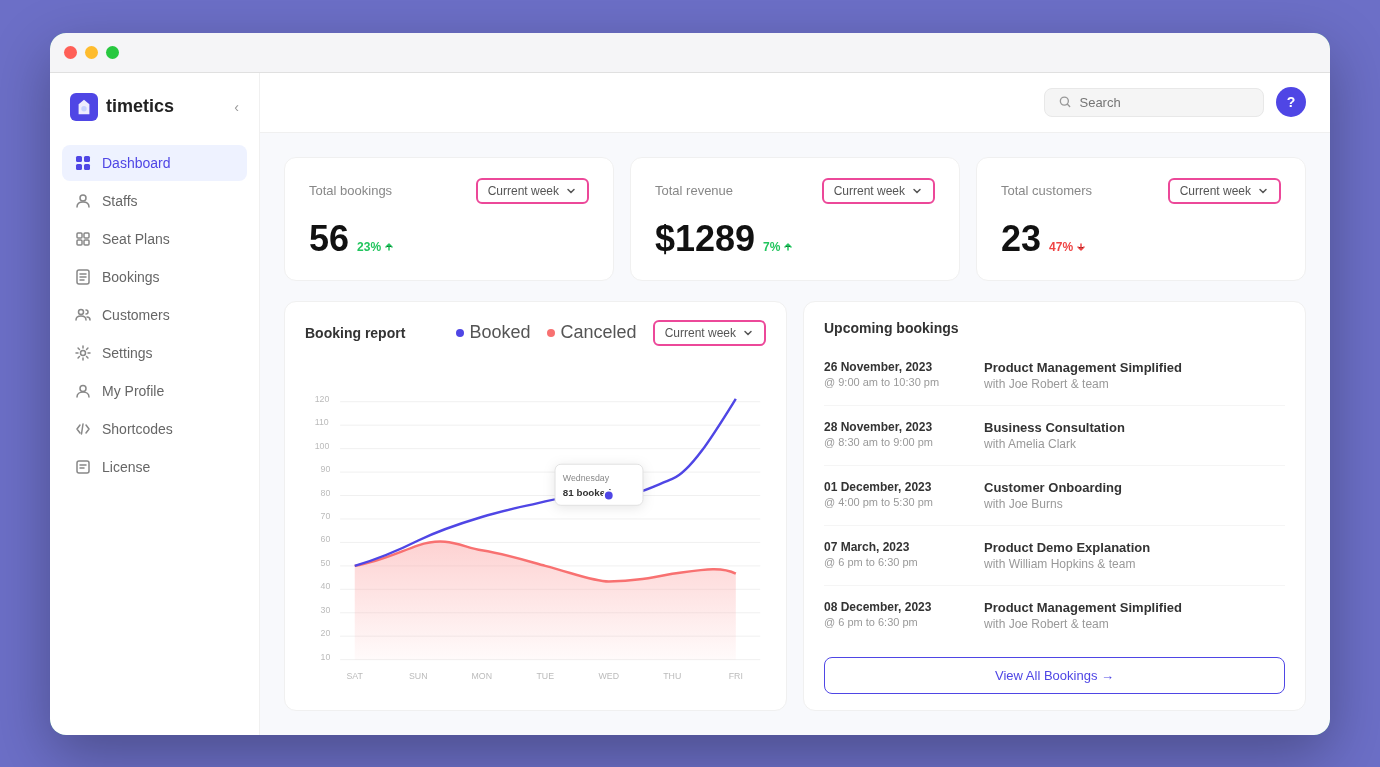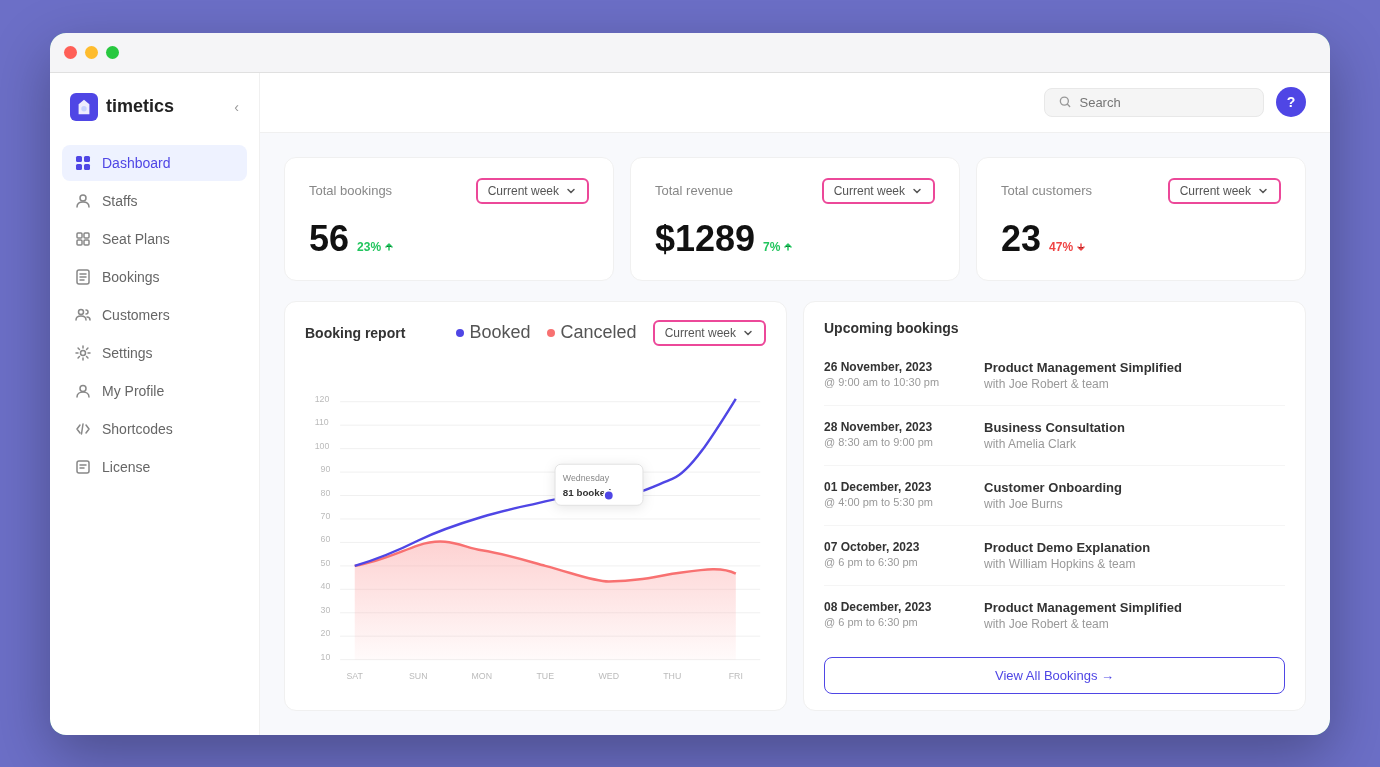--- a/index.html
+++ b/index.html
@@ -664,21 +664,21 @@
       <div class="booking-date-main">01 December, 2023</div>
       <div class="booking-date-time">@ 4:00 pm to 5:30 pm</div>
     </div>
     <div class="booking-info">
       <div class="booking-info-title">Customer Onboarding</div>
       <div class="booking-info-sub">with Joe Burns</div>
     </div>
   </div>
                 <div class="booking-item">
     <div class="booking-date">
-      <div class="booking-date-main">07 October, 2023</div>
+      <div class="booking-date-main">07 March, 2023</div>
       <div class="booking-date-time">@ 6 pm to 6:30 pm</div>
     </div>
     <div class="booking-info">
       <div class="booking-info-title">Product Demo Explanation</div>
       <div class="booking-info-sub">with William Hopkins &amp; team</div>
     </div>
   </div>
                 <div class="booking-item">
     <div class="booking-date">
       <div class="booking-date-main">08 December, 2023</div>

